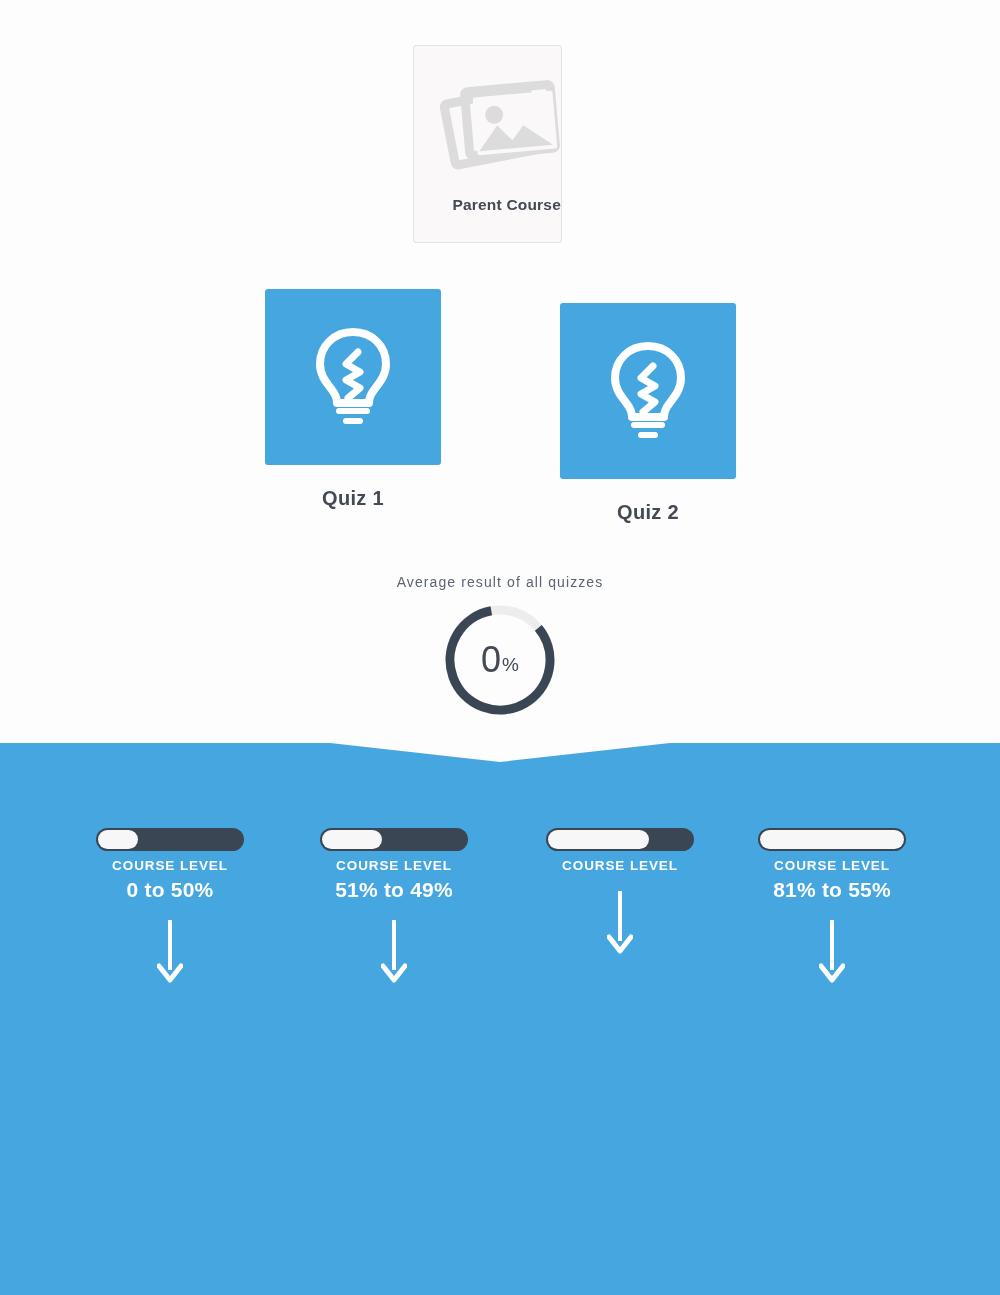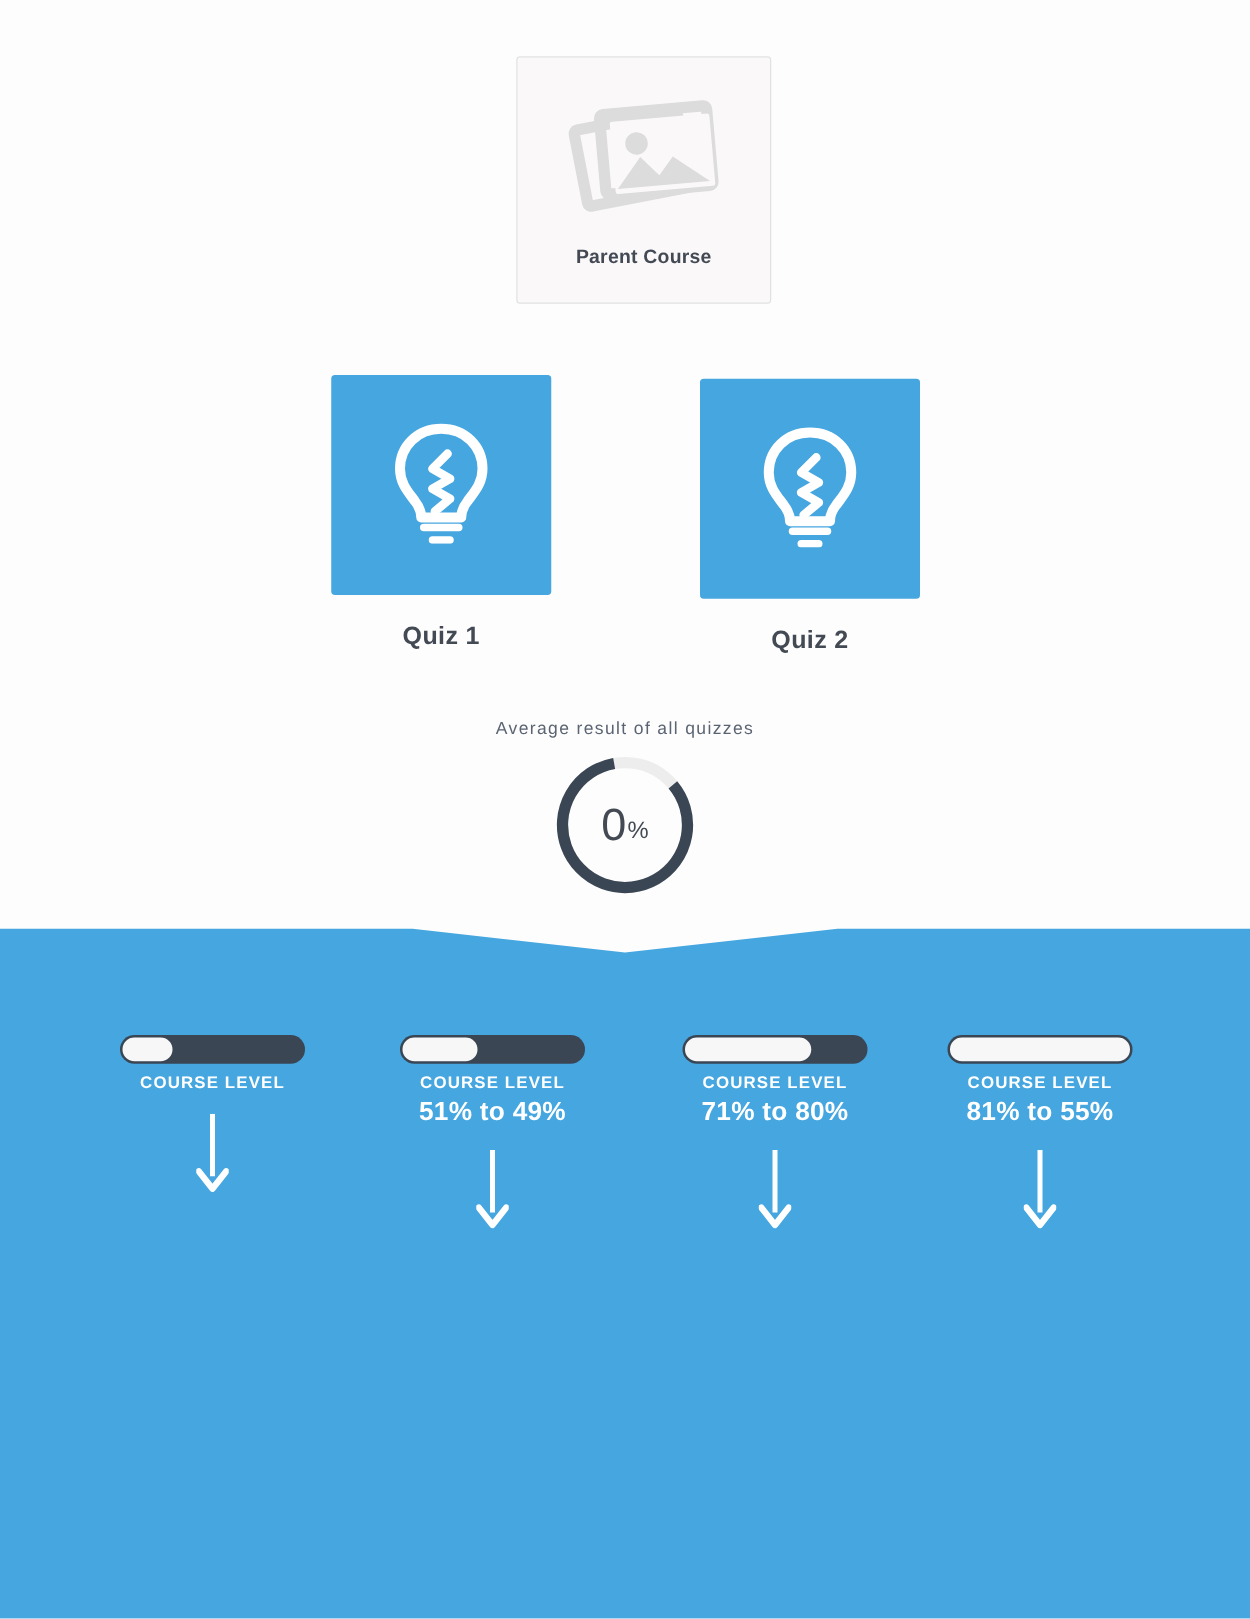--- a/index.html
+++ b/index.html
@@ -22,49 +22,49 @@
     width: 1000px;
     height: 765px;
     background: #fdfdfd;
   }
 
   
   #parent-course-card {
     position: absolute;
     left: 413px;
     top: 45px;
-    width: 204px;
+    width: 149px;
     height: 198px;
     background: #fbf8fa;
     border: 1px solid #e2e2e2;
     border-radius: 3px;
     box-sizing: border-box;
     display: flex;
     flex-direction: column;
-    align-items: center;
+    align-items: flex-end;
     justify-content: flex-start;
   }
   #placeholder-image-icon {
     margin-top: 26px;
   }
   #parent-course-title {
     margin-top: 16px;
     font-size: 15.5px;
     font-weight: bold;
     color: #434a54;
     letter-spacing: .2px;
   }
 
   
   .quiz-block {
     position: absolute;
     width: 176px;
     text-align: center;
   }
-  #quiz-block-0 { left: 265px; top: 300px; }
+  #quiz-block-0 { left: 265px; top: 289px; }
   #quiz-block-1 { left: 560px; top: 303px; }
   .quiz-tile {
     width: 176px;
     height: 176px;
     background: #45a6e0;
     border-radius: 3px;
     display: flex;
     align-items: center;
     justify-content: center;
     box-sizing: border-box;
@@ -246,20 +246,21 @@
   <svg width="1000" height="555" viewBox="0 0 1000 555">
     <path d="M0 3 L330 3 L500 22 L670 3 L1000 3 L1000 555 L0 555 Z" fill="#45a6e0"></path>
   </svg>
 </div>
 
 <div class="level-col" id="level-col-0">
   <div class="level-bar-track">
     <div class="level-bar-fill" style="width: 40px;"></div>
   </div>
   <div class="level-caption">COURSE LEVEL</div>
+  <div class="level-range">0 to 50%</div>
   <div class="level-arrow">
     <svg width="26" height="68" viewBox="0 0 26 68">
       <rect x="11" y="0" width="4" height="50" fill="#ffffff"></rect>
       <path d="M2 46 L13 60 L24 46" fill="none" stroke="#ffffff" stroke-width="5" stroke-linejoin="round" stroke-linecap="round"></path>
     </svg>
   </div>
 </div>
 
 <div class="level-col" id="level-col-1">
   <div class="level-bar-track">
@@ -273,21 +274,20 @@
       <path d="M2 46 L13 60 L24 46" fill="none" stroke="#ffffff" stroke-width="5" stroke-linejoin="round" stroke-linecap="round"></path>
     </svg>
   </div>
 </div>
 
 <div class="level-col" id="level-col-2">
   <div class="level-bar-track">
     <div class="level-bar-fill" style="width: 100.8px;"></div>
   </div>
   <div class="level-caption">COURSE LEVEL</div>
-  <div class="level-range">71% to 80%</div>
   <div class="level-arrow">
     <svg width="26" height="68" viewBox="0 0 26 68">
       <rect x="11" y="0" width="4" height="50" fill="#ffffff"></rect>
       <path d="M2 46 L13 60 L24 46" fill="none" stroke="#ffffff" stroke-width="5" stroke-linejoin="round" stroke-linecap="round"></path>
     </svg>
   </div>
 </div>
 
 <div class="level-col" id="level-col-3">
   <div class="level-bar-track">

